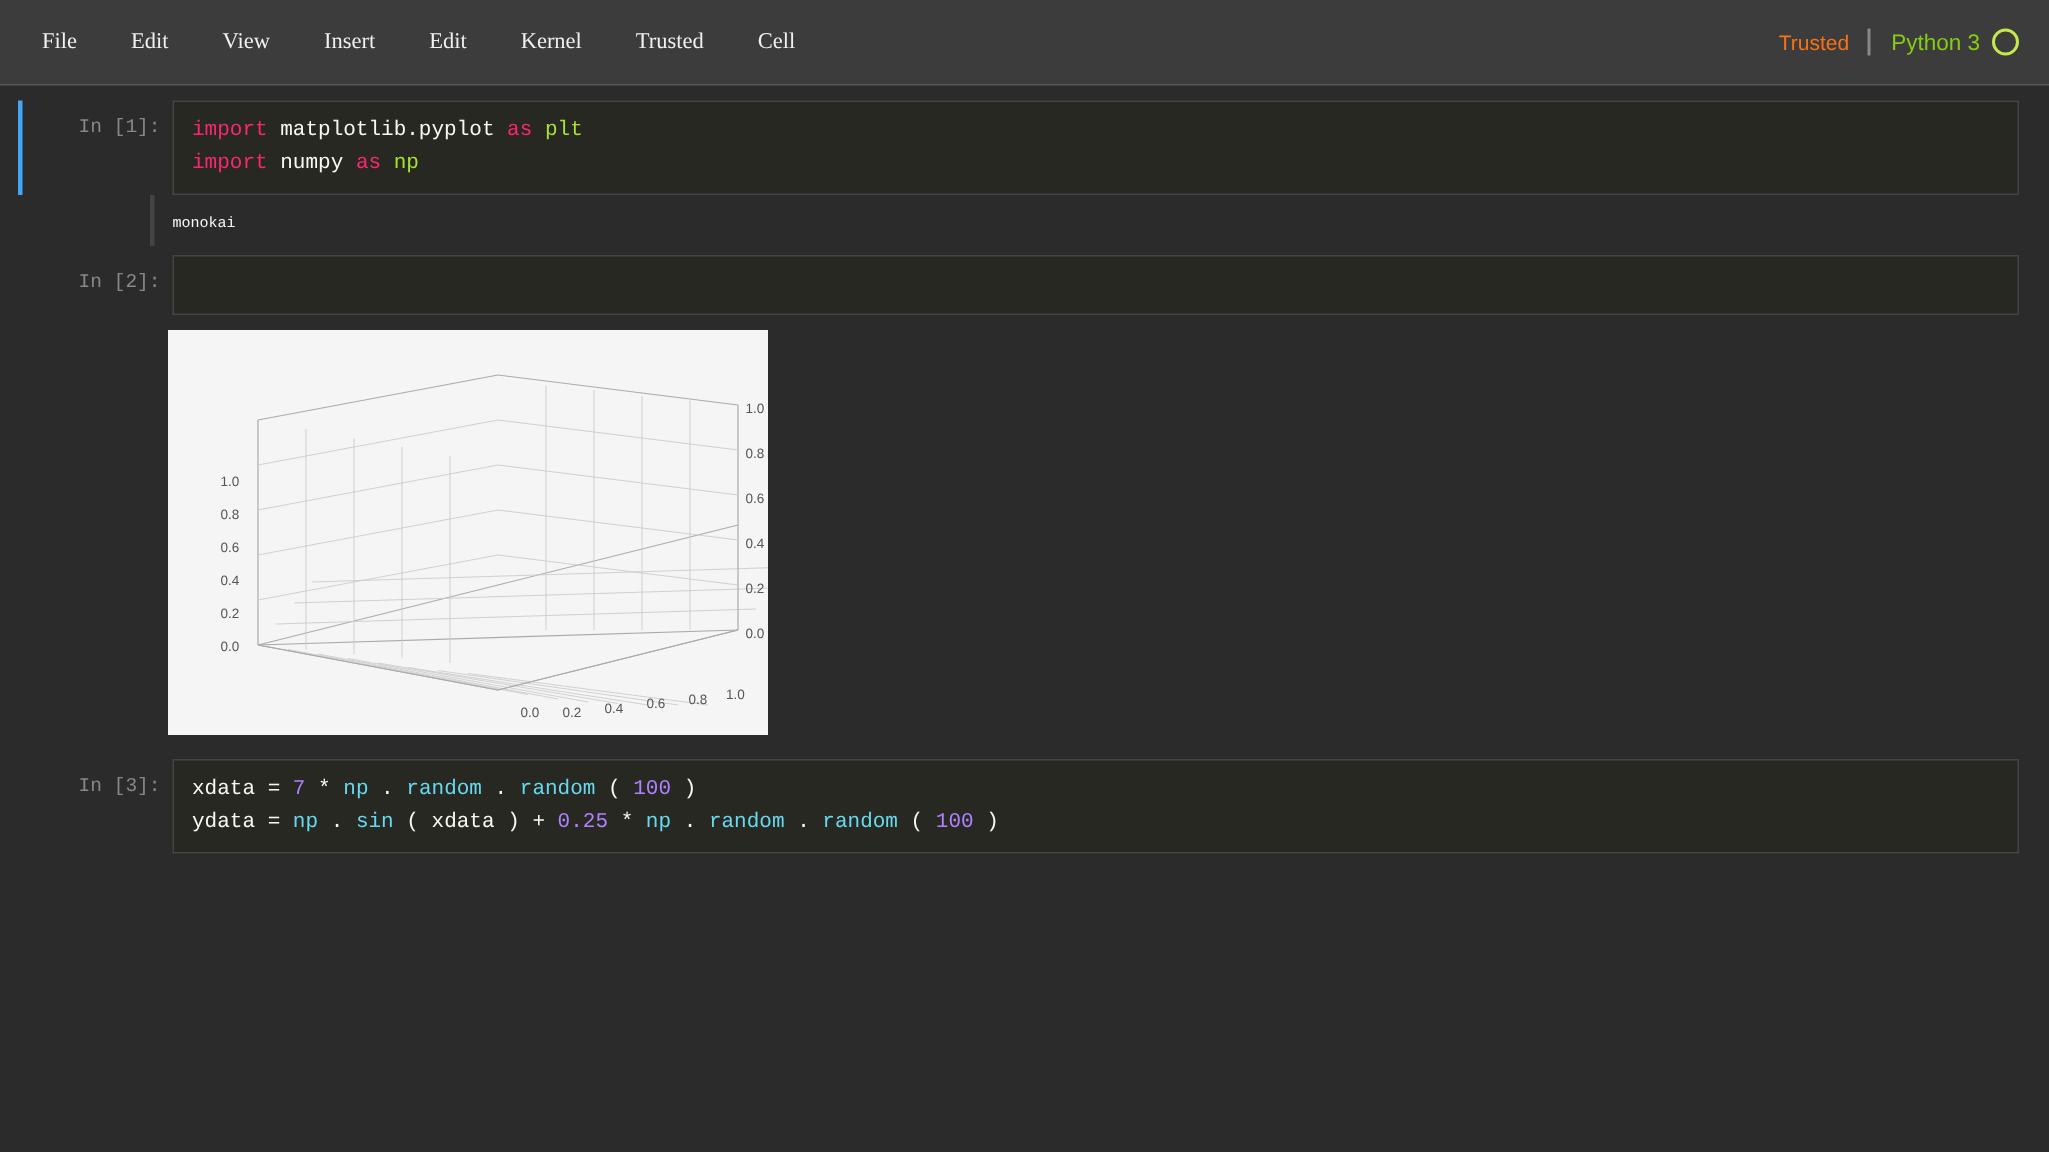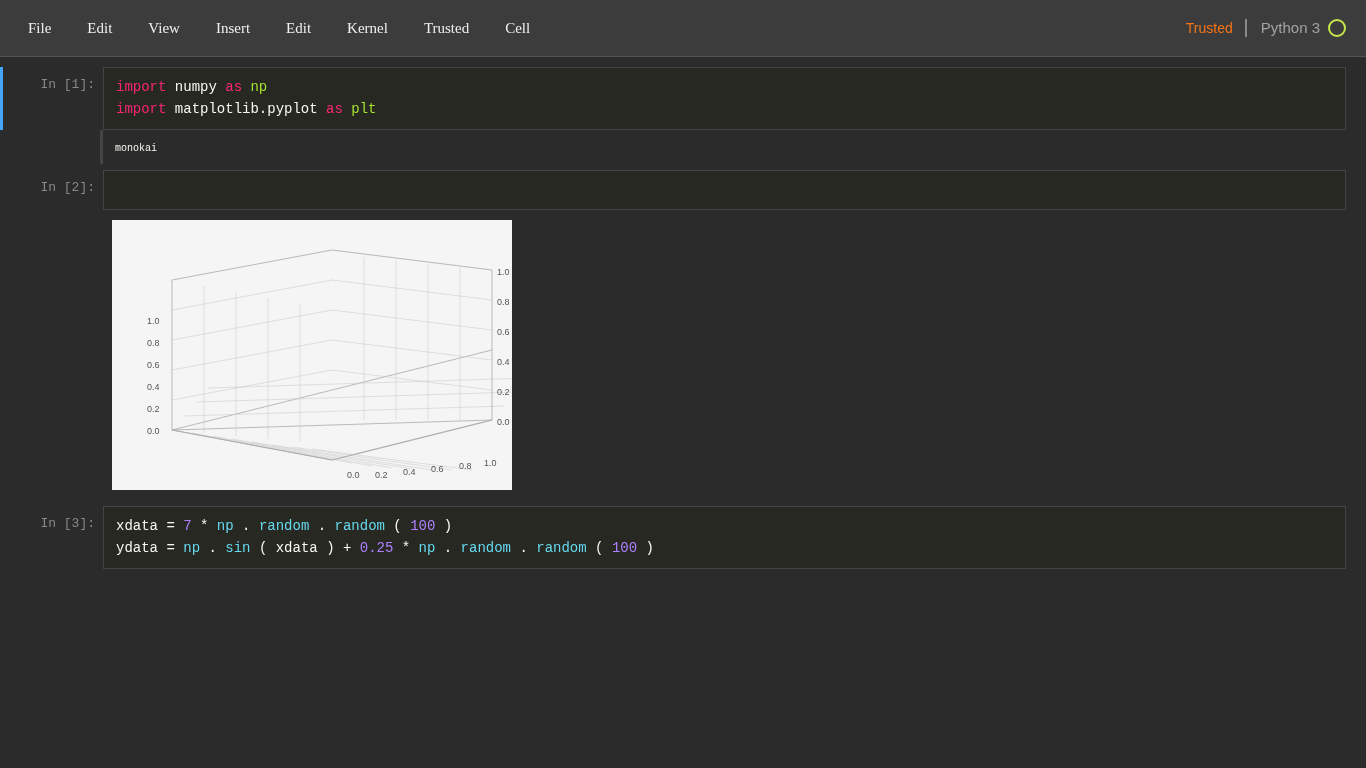--- a/index.html
+++ b/index.html
@@ -41,24 +41,25 @@
       align-items: center;
       gap: 12px;
     }
     .trusted-label {
       font-family: Liberation Sans, sans-serif;
       font-size: 14px;
       color: #f97316;
     }
     .kernel-indicator {
       display: flex;
+      align-items: center;
       gap: 8px;
       font-family: Arial, sans-serif;
       font-size: 15px;
-      color: #a3a3a3;
+      color: #84cc16;
       border-left: 2px solid #888;
       padding-left: 14px;
     }
     .kernel-circle {
       width: 18px;
       height: 18px;
       border: 2px solid #c5e84a;
       border-radius: 50%;
     }
 
@@ -66,21 +67,21 @@
     #notebook {
       background: #2b2b2b;
       padding: 10px 0;
       overflow-y: auto;
       height: calc(768px - 57px);
     }
 
     
     .cell {
       display: flex;
-      margin: 0 20px 0 0;
+      margin: 0 20px 0 12px;
       border-left: 3px solid transparent;
       position: relative;
     }
     .cell.selected {
       border-left: 3px solid #42a5f5;
     }
     .cell-input-area {
       display: flex;
       width: 100%;
     }
@@ -165,29 +166,29 @@
 </div>
 
 <div id="notebook">
 
   <div class="cell selected">
     <div class="cell-input-area">
       <div class="cell-label">In [1]:</div>
       <div class="cell-content">
         <div>
           <span class="kw">import</span>
+          <span> matplotlib.pyplot </span>
+          <span class="kw">as</span>
+          <span class="mod"> plt</span>
+        </div>
+        <div>
+          <span class="kw">import</span>
           <span> numpy </span>
           <span class="kw">as</span>
           <span class="mod"> np</span>
-        </div>
-        <div>
-          <span class="kw">import</span>
-          <span> matplotlib.pyplot </span>
-          <span class="kw">as</span>
-          <span class="mod"> plt</span>
         </div>
       </div>
     </div>
   </div>
 
   <div class="output-row">
     <div class="output-label"></div>
     <div class="output-body">
       <div style="border-left: 3px solid #444; padding: 8px 12px; background: #2b2b2b;">
         <span class="output-text">monokai</span>

